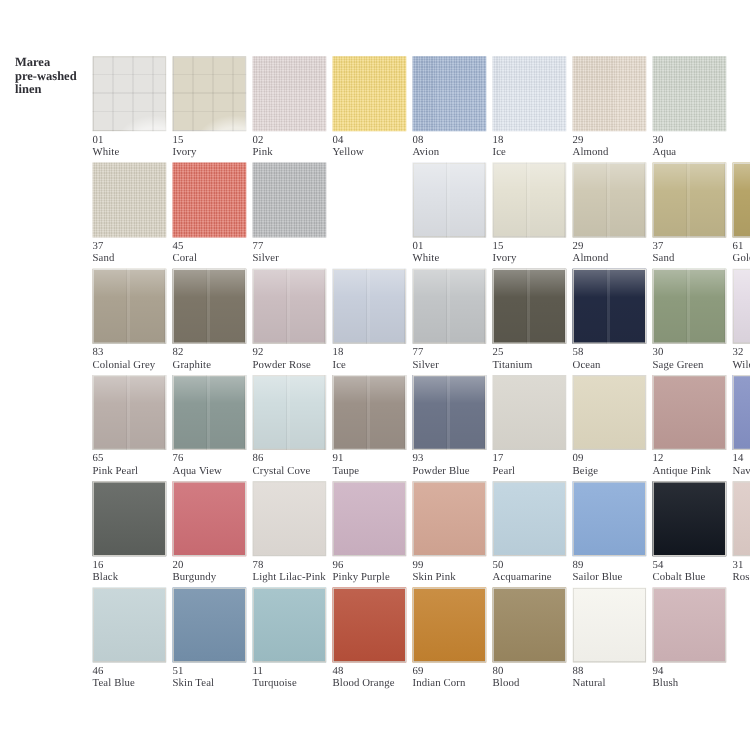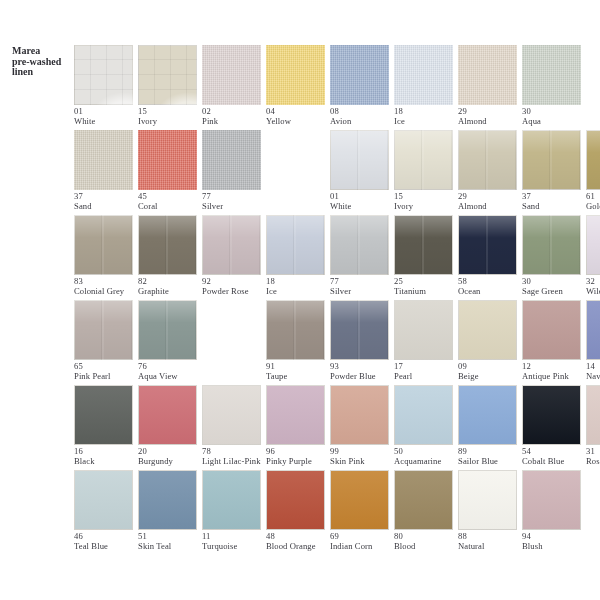--- a/index.html
+++ b/index.html
@@ -278,20 +278,27 @@
             <span class="nm">Pink Pearl</span>
           </div>
         </div>
         <div class="cell" style="left: 138px;">
           <div class="swatch tex-sateen bordered" style="width: 59px; height: 60px; background: rgb(139, 154, 150);"></div>
           <div class="lbl">
             <span class="code">76</span>
             <span class="nm">Aqua View</span>
           </div>
         </div>
+        <div class="cell" style="left: 202px;">
+          <div class="swatch tex-sateen bordered" style="width: 59px; height: 60px; background: rgb(207, 220, 222);"></div>
+          <div class="lbl">
+            <span class="code">86</span>
+            <span class="nm">Crystal Cove</span>
+          </div>
+        </div>
         <div class="cell" style="left: 266px;">
           <div class="swatch tex-sateen bordered" style="width: 59px; height: 60px; background: rgb(156, 145, 136);"></div>
           <div class="lbl">
             <span class="code">91</span>
             <span class="nm">Taupe</span>
           </div>
         </div>
         <div class="cell" style="left: 330px;">
           <div class="swatch tex-sateen bordered" style="width: 59px; height: 60px; background: rgb(109, 117, 137);"></div>
           <div class="lbl">

